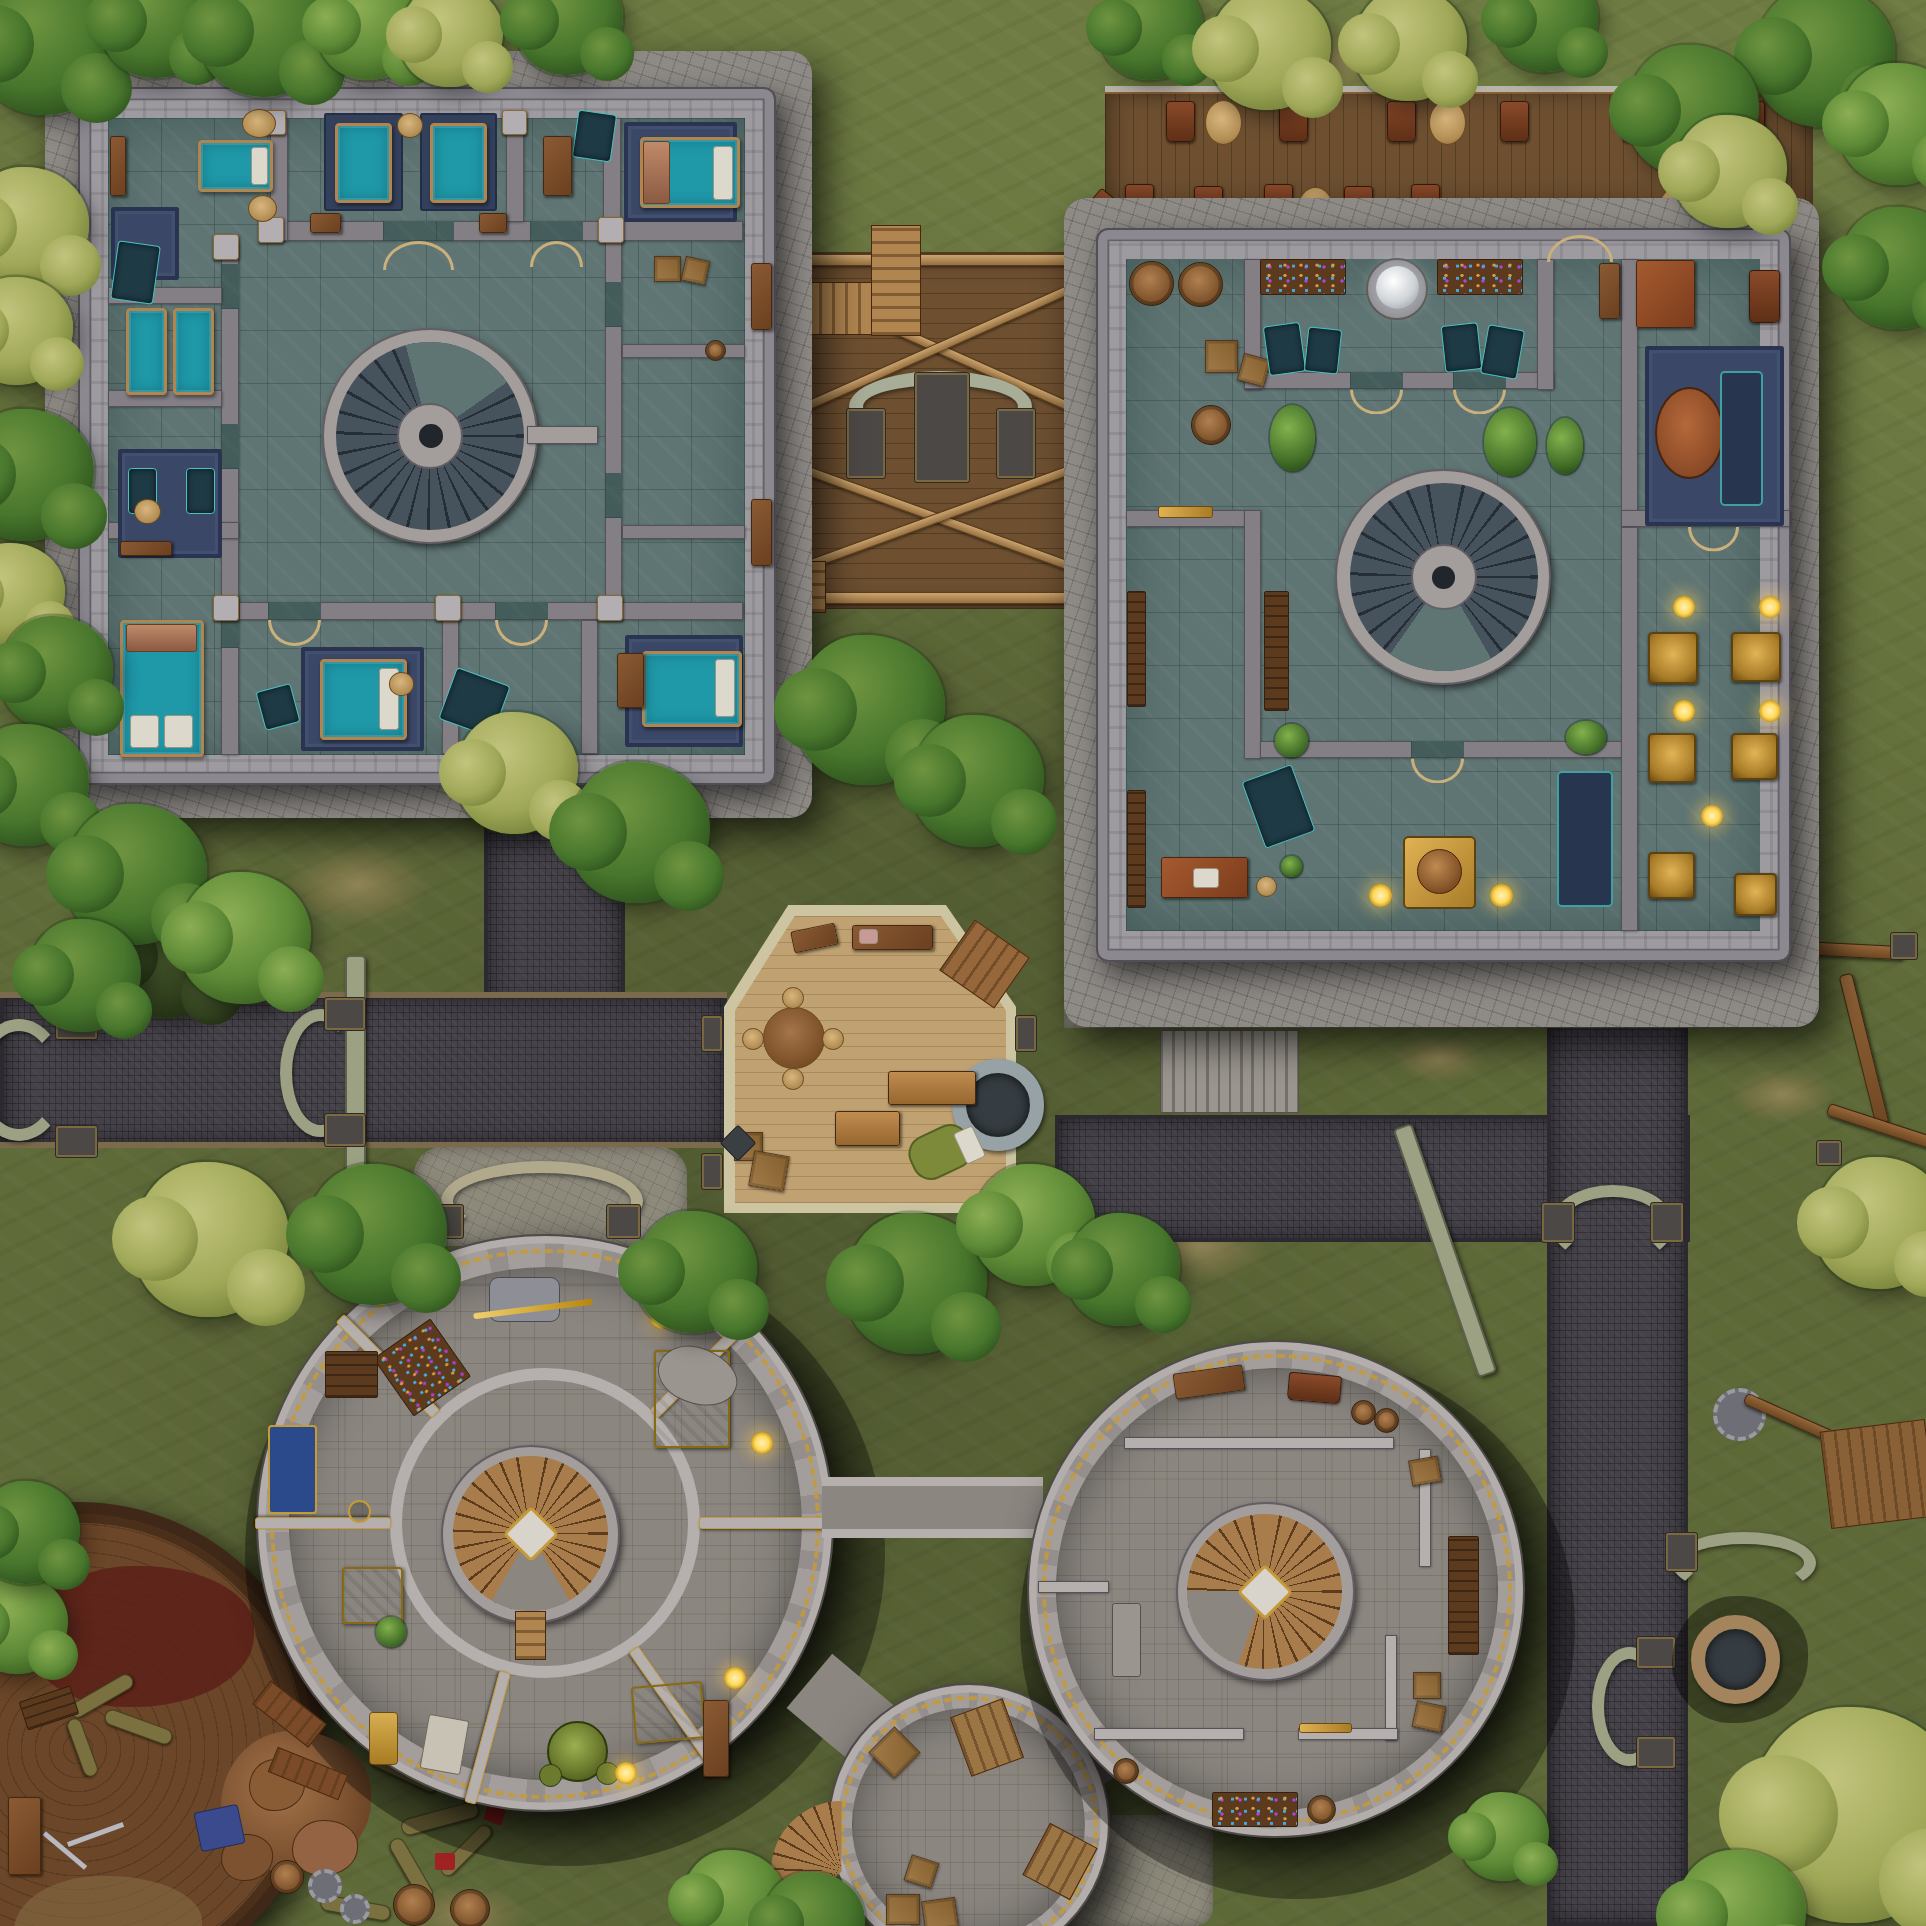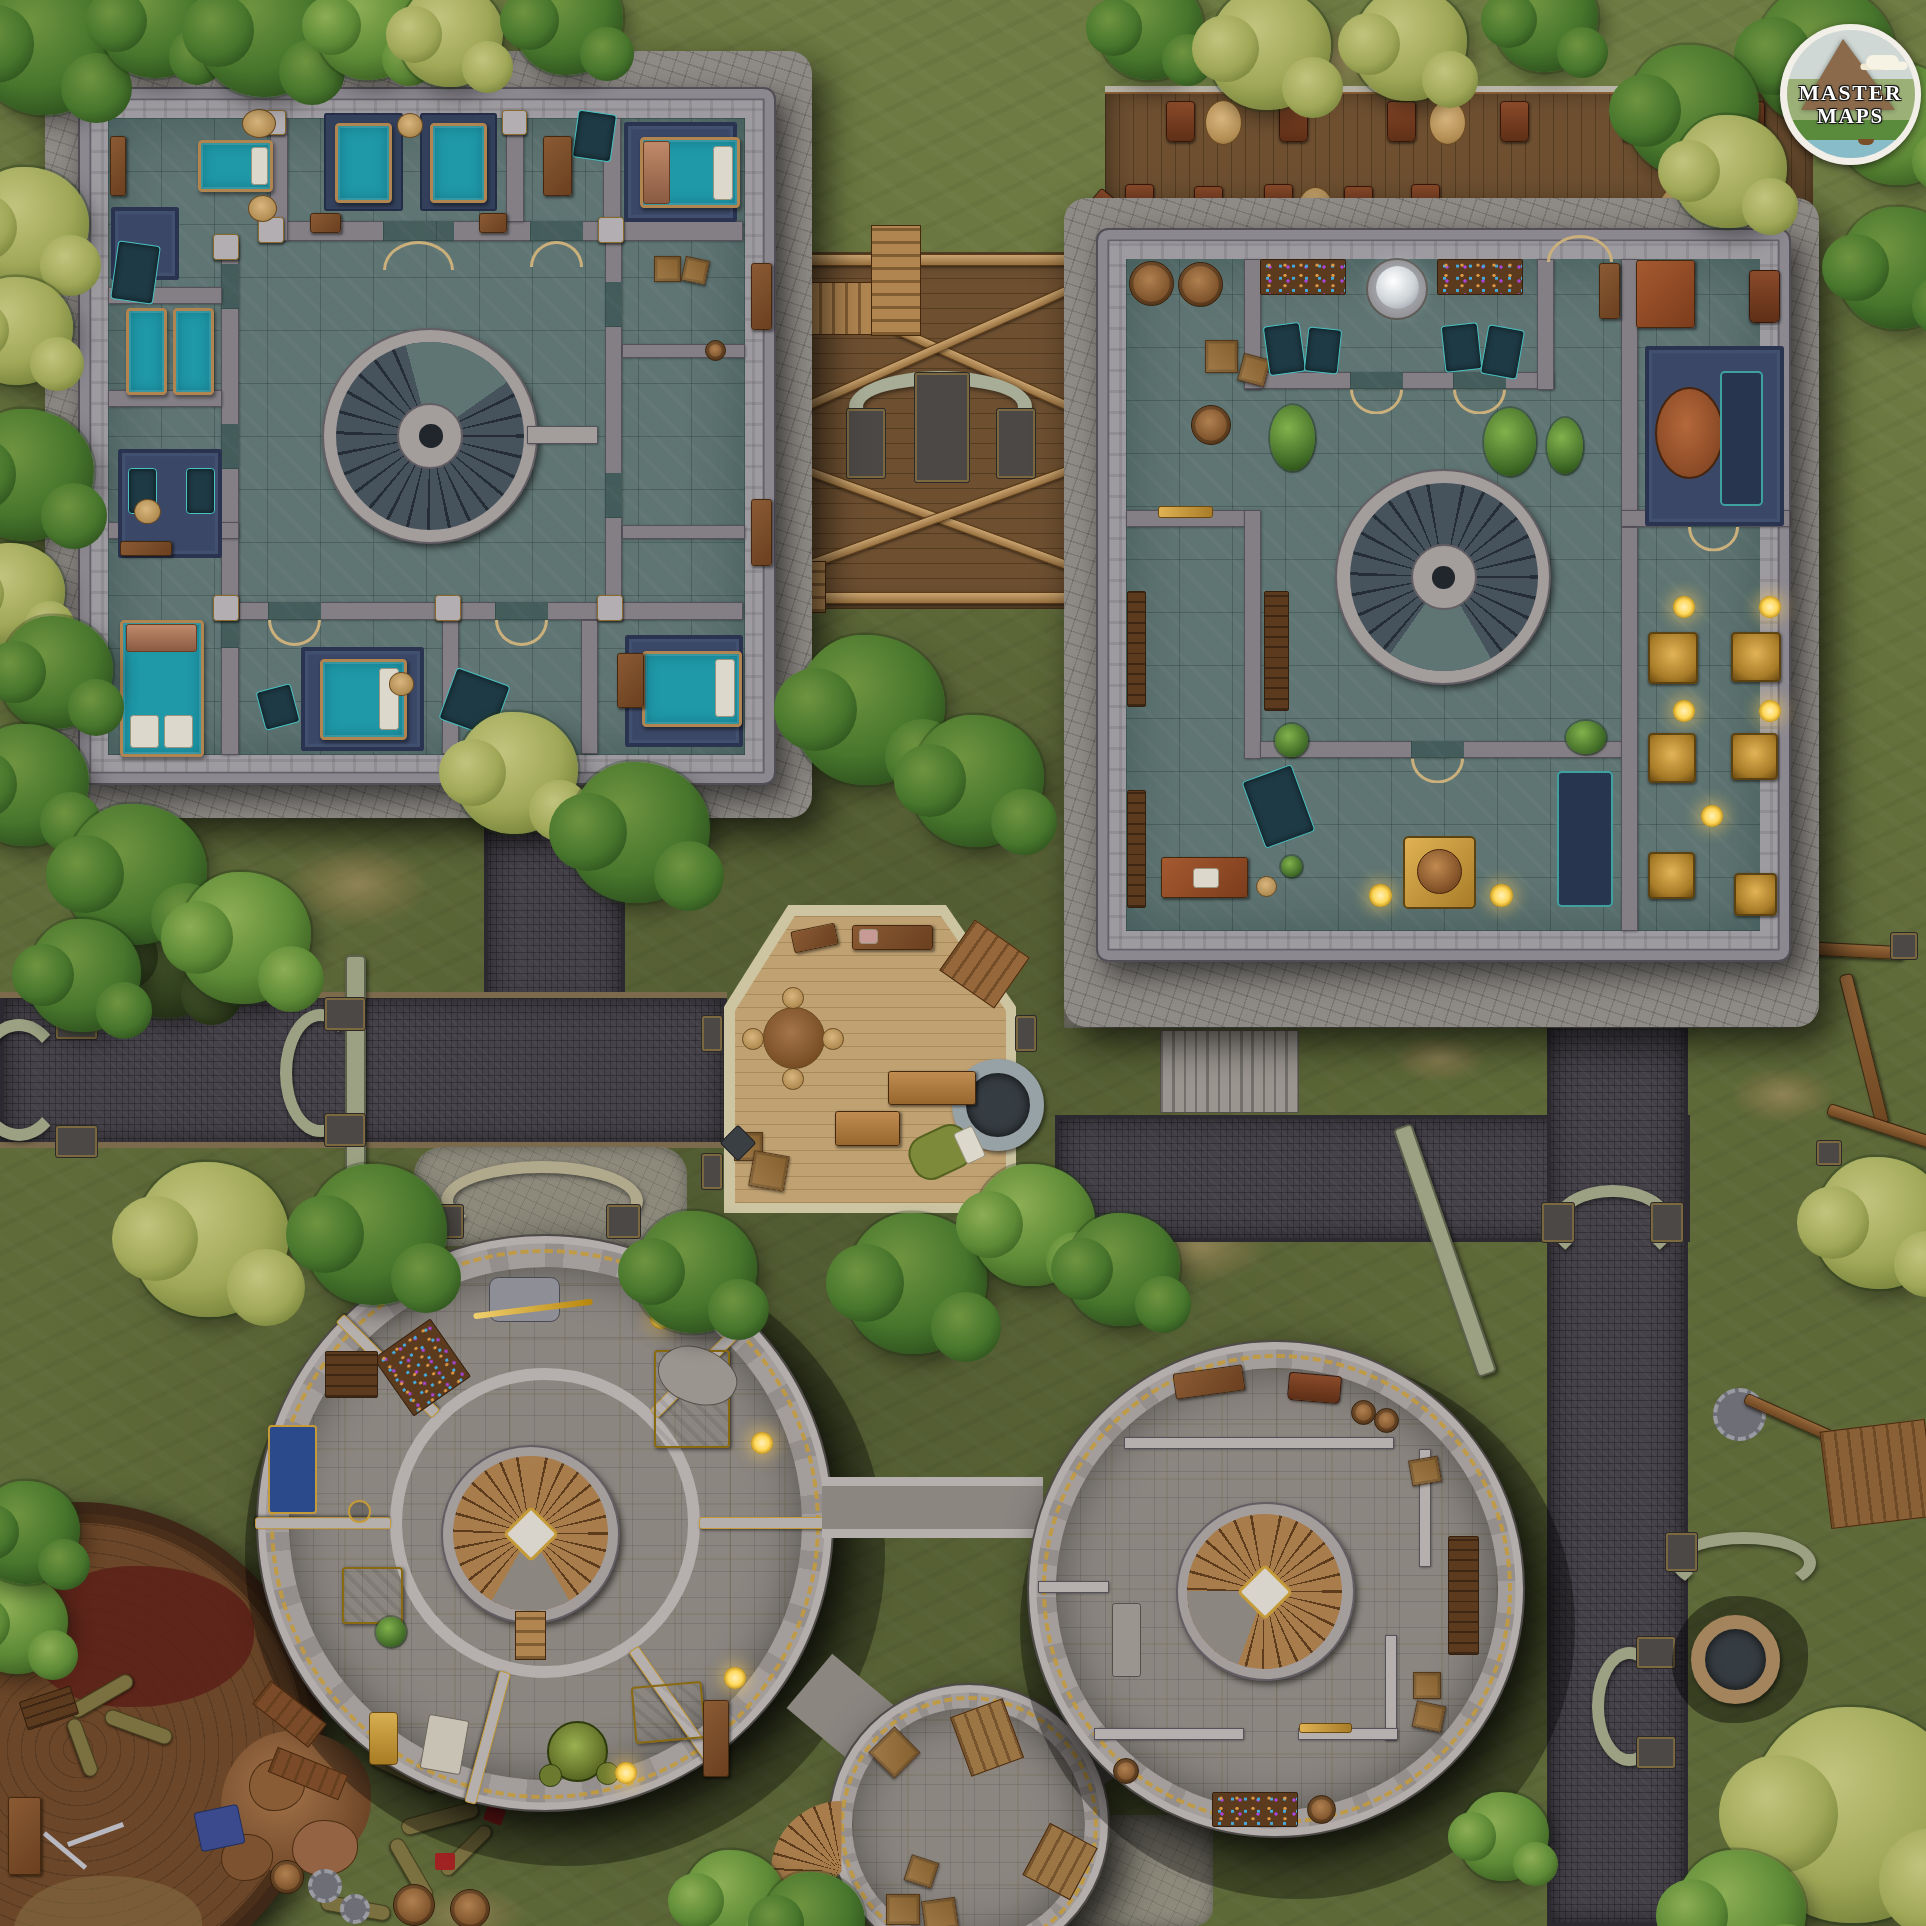--- a/index.html
+++ b/index.html
@@ -608,24 +608,15 @@
     <div class="tr trL" style="left:1749px;top:1707px;width:216px;height:216px"></div>
     <div class="tr trM" style="left:1674px;top:1850px;width:132px;height:132px"></div>
     <div class="tr trM" style="left:682px;top:1850px;width:103px;height:103px"></div>
     <div class="tr trD" style="left:762px;top:1872px;width:103px;height:103px"></div>
     <div class="tr trM" style="left:1460px;top:1792px;width:89px;height:89px"></div>
     <div class="tr trM" style="left:-31px;top:1575px;width:99px;height:99px"></div>
     <div class="tr trD" style="left:-23.5px;top:1481px;width:103px;height:103px"></div>
   </div>
 
   
-  <div id="logo" style="left:1780px;top:23.5px;width:141px;height:141px;padding:6.6px">
-    <div id="logoIn" style="position:relative;width:128px;height:128px;left:0;top:0">
-      <div class="mount" style="left:14px;top:8.5px"></div>
-      <div class="cloud" style="left:79px;top:24.5px;width:33px;height:14px"></div>
-      <div style="left:71px;top:109px;width:16px;height:5.6px;background:#7a4f28;border-radius:0 0 5.6px 5.6px"></div>
-      <div class="ltxt" style="top:51px;font-size:21.6px">MASTER</div>
-      <div class="ltxt" style="top:74px;font-size:21px">MAPS</div>
-    </div>
-  </div>
 
 </div>
 
 
 </body></html>

